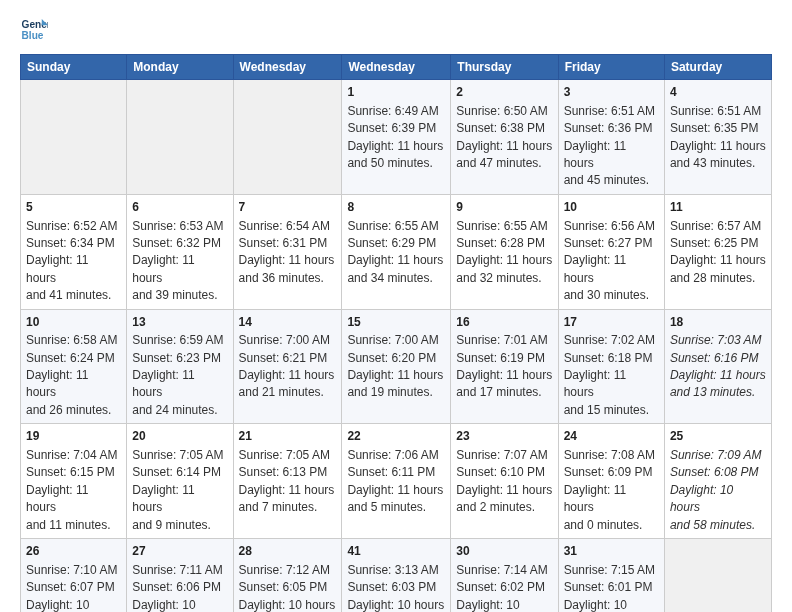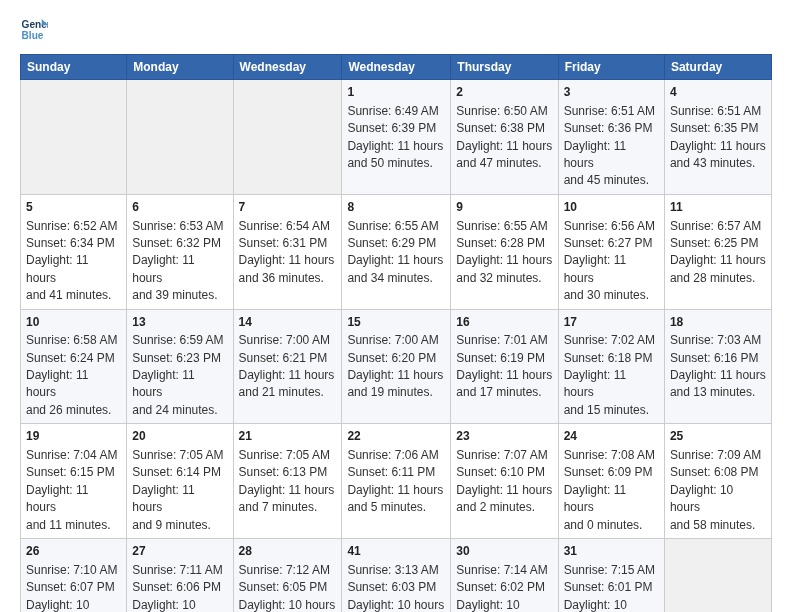--- a/index.html
+++ b/index.html
@@ -193,21 +193,21 @@
 Daylight: 11 hours
 and 19 minutes.</span></td>
           <td><span class="day-number">16</span><span class="day-info" style="white-space: pre-line;">Sunrise: 7:01 AM
 Sunset: 6:19 PM
 Daylight: 11 hours
 and 17 minutes.</span></td>
           <td><span class="day-number">17</span><span class="day-info" style="white-space: pre-line;">Sunrise: 7:02 AM
 Sunset: 6:18 PM
 Daylight: 11 hours
 and 15 minutes.</span></td>
-          <td><span class="day-number">18</span><span class="day-info" style="white-space: pre-line;">Sunrise: 7:03 AM
+          <td><span class="day-number">18</span><span class="day-info" style="white-space: pre-line; font-style: italic;">Sunrise: 7:03 AM
 Sunset: 6:16 PM
 Daylight: 11 hours
 and 13 minutes.</span></td>
         </tr>
         <tr>
           <td><span class="day-number">19</span><span class="day-info" style="white-space: pre-line;">Sunrise: 7:04 AM
 Sunset: 6:15 PM
 Daylight: 11 hours
 and 11 minutes.</span></td>
           <td><span class="day-number">20</span><span class="day-info" style="white-space: pre-line;">Sunrise: 7:05 AM
@@ -223,21 +223,21 @@
 Daylight: 11 hours
 and 5 minutes.</span></td>
           <td><span class="day-number">23</span><span class="day-info" style="white-space: pre-line;">Sunrise: 7:07 AM
 Sunset: 6:10 PM
 Daylight: 11 hours
 and 2 minutes.</span></td>
           <td><span class="day-number">24</span><span class="day-info" style="white-space: pre-line;">Sunrise: 7:08 AM
 Sunset: 6:09 PM
 Daylight: 11 hours
 and 0 minutes.</span></td>
-          <td><span class="day-number">25</span><span class="day-info" style="white-space: pre-line;">Sunrise: 7:09 AM
+          <td><span class="day-number">25</span><span class="day-info" style="white-space: pre-line; font-style: italic;">Sunrise: 7:09 AM
 Sunset: 6:08 PM
 Daylight: 10 hours
 and 58 minutes.</span></td>
         </tr>
         <tr>
           <td><span class="day-number">26</span><span class="day-info" style="white-space: pre-line; text-align: right;">Sunrise: 7:10 AM
 Sunset: 6:07 PM
 Daylight: 10 hours
 and 56 minutes.</span></td>
           <td><span class="day-number">27</span><span class="day-info" style="white-space: pre-line;">Sunrise: 7:11 AM

